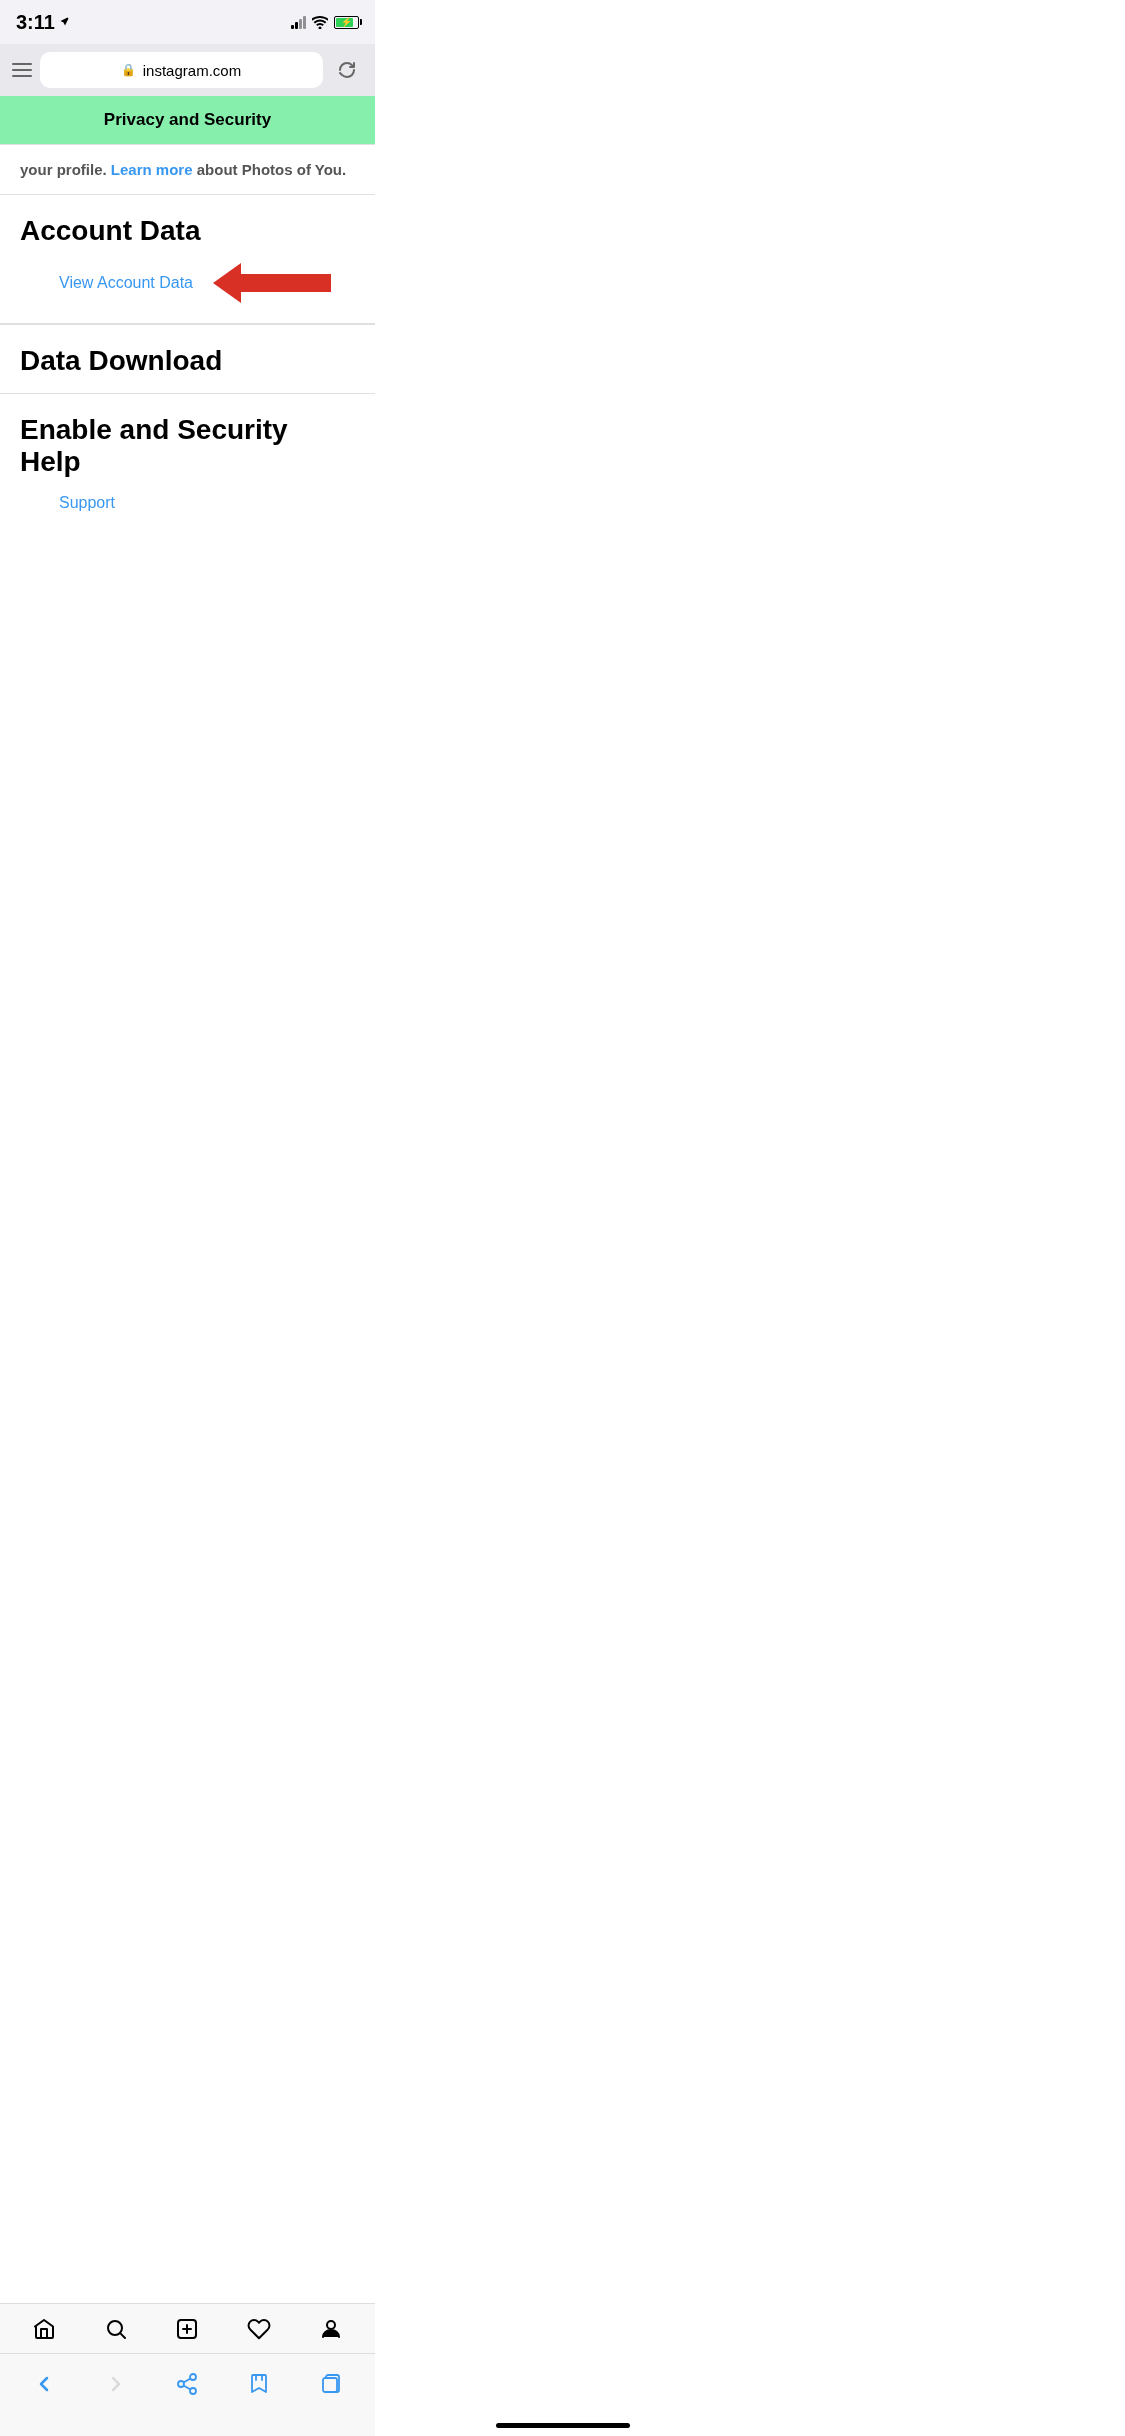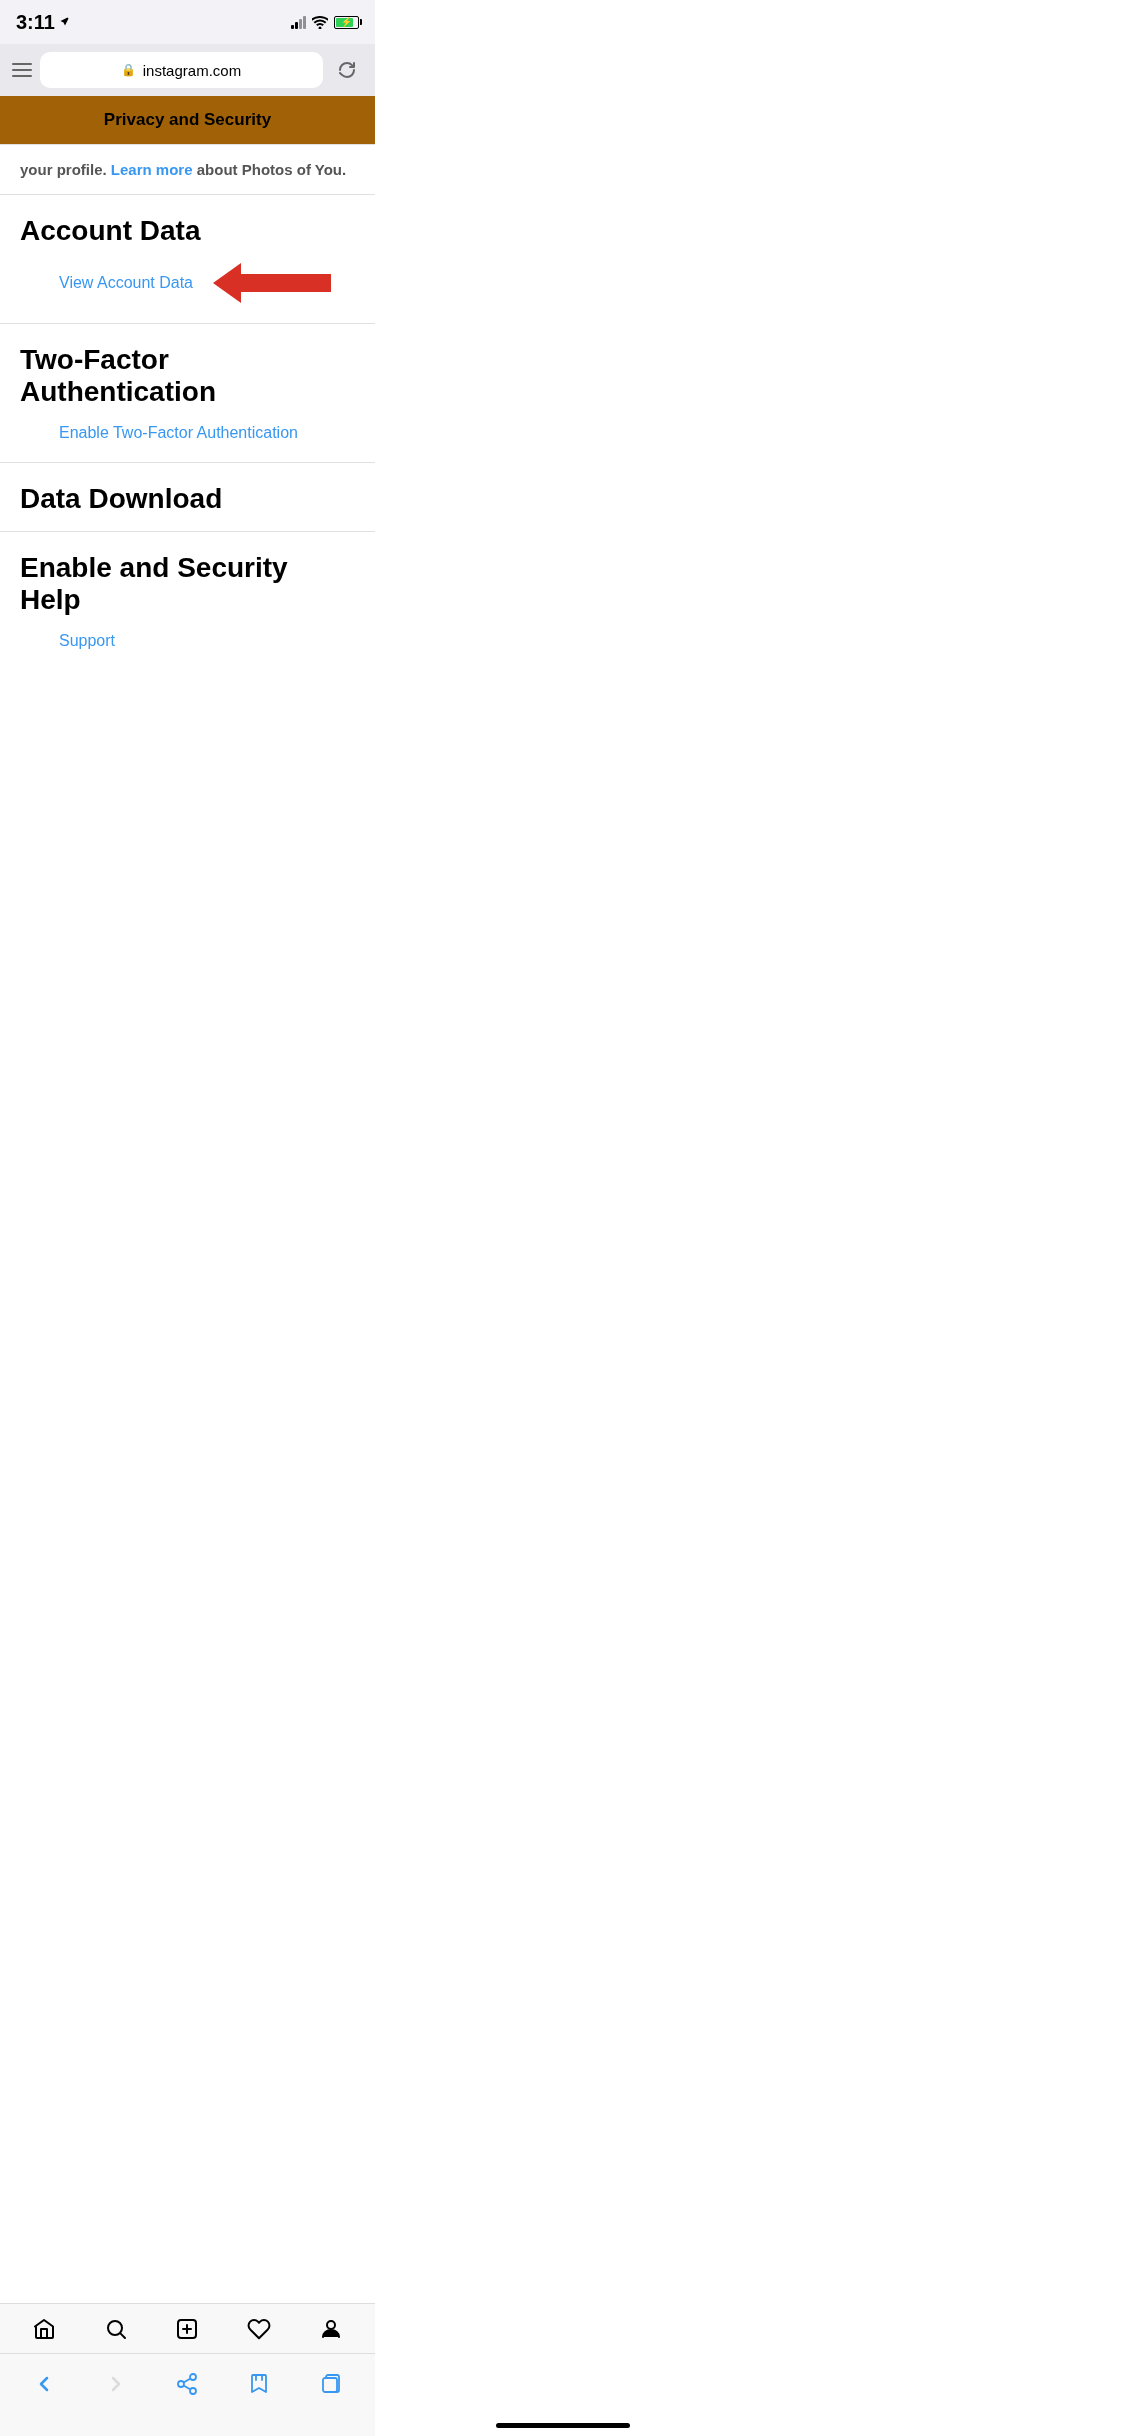--- a/index.html
+++ b/index.html
@@ -126,21 +126,21 @@
       width: 32px;
       height: 32px;
       display: flex;
       align-items: center;
       justify-content: center;
       cursor: pointer;
     }
 
     
     .page-header {
-      background: #a16207;
+      background: #86efac;
       padding: 14px 16px;
       text-align: center;
       border-bottom: 1px solid #e0e0e0;
     }
     .page-title {
       font-size: 17px;
       font-weight: 700;
       color: #000;
     }
 
@@ -344,26 +344,20 @@
       </a>
 
       <div class="red-arrow" style="display:flex; align-items:center;">
         <div class="arrow-head"></div>
         <div class="arrow-body"></div>
       </div>
     </div>
   </div>
   <div class="section-divider"></div>
 
-  <div class="section">
-    <div class="section-title">Two-Factor Authentication</div>
-    <a class="section-link">
-      Enable Two-Factor Authentication
-    </a>
-  </div>
   <div class="section-divider"></div>
 
   <div class="section">
     <div class="section-title">Data Download</div>
   </div>
   <div class="section-divider"></div>
 
   <div class="section">
     <div class="section-title">Enable and Security Help</div>
     <a class="section-link">

